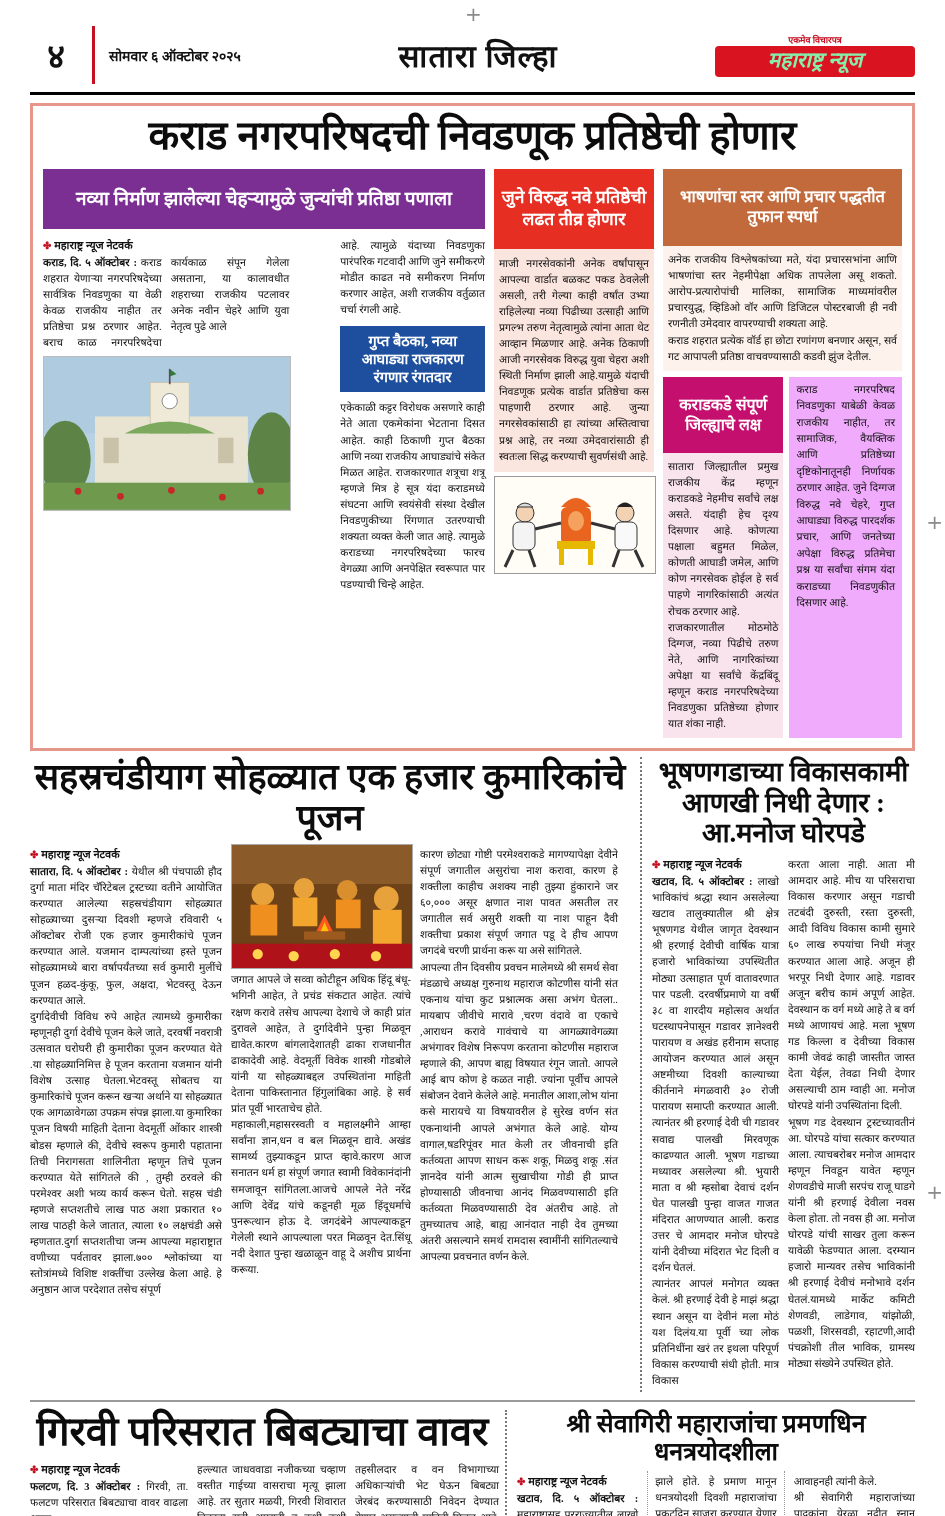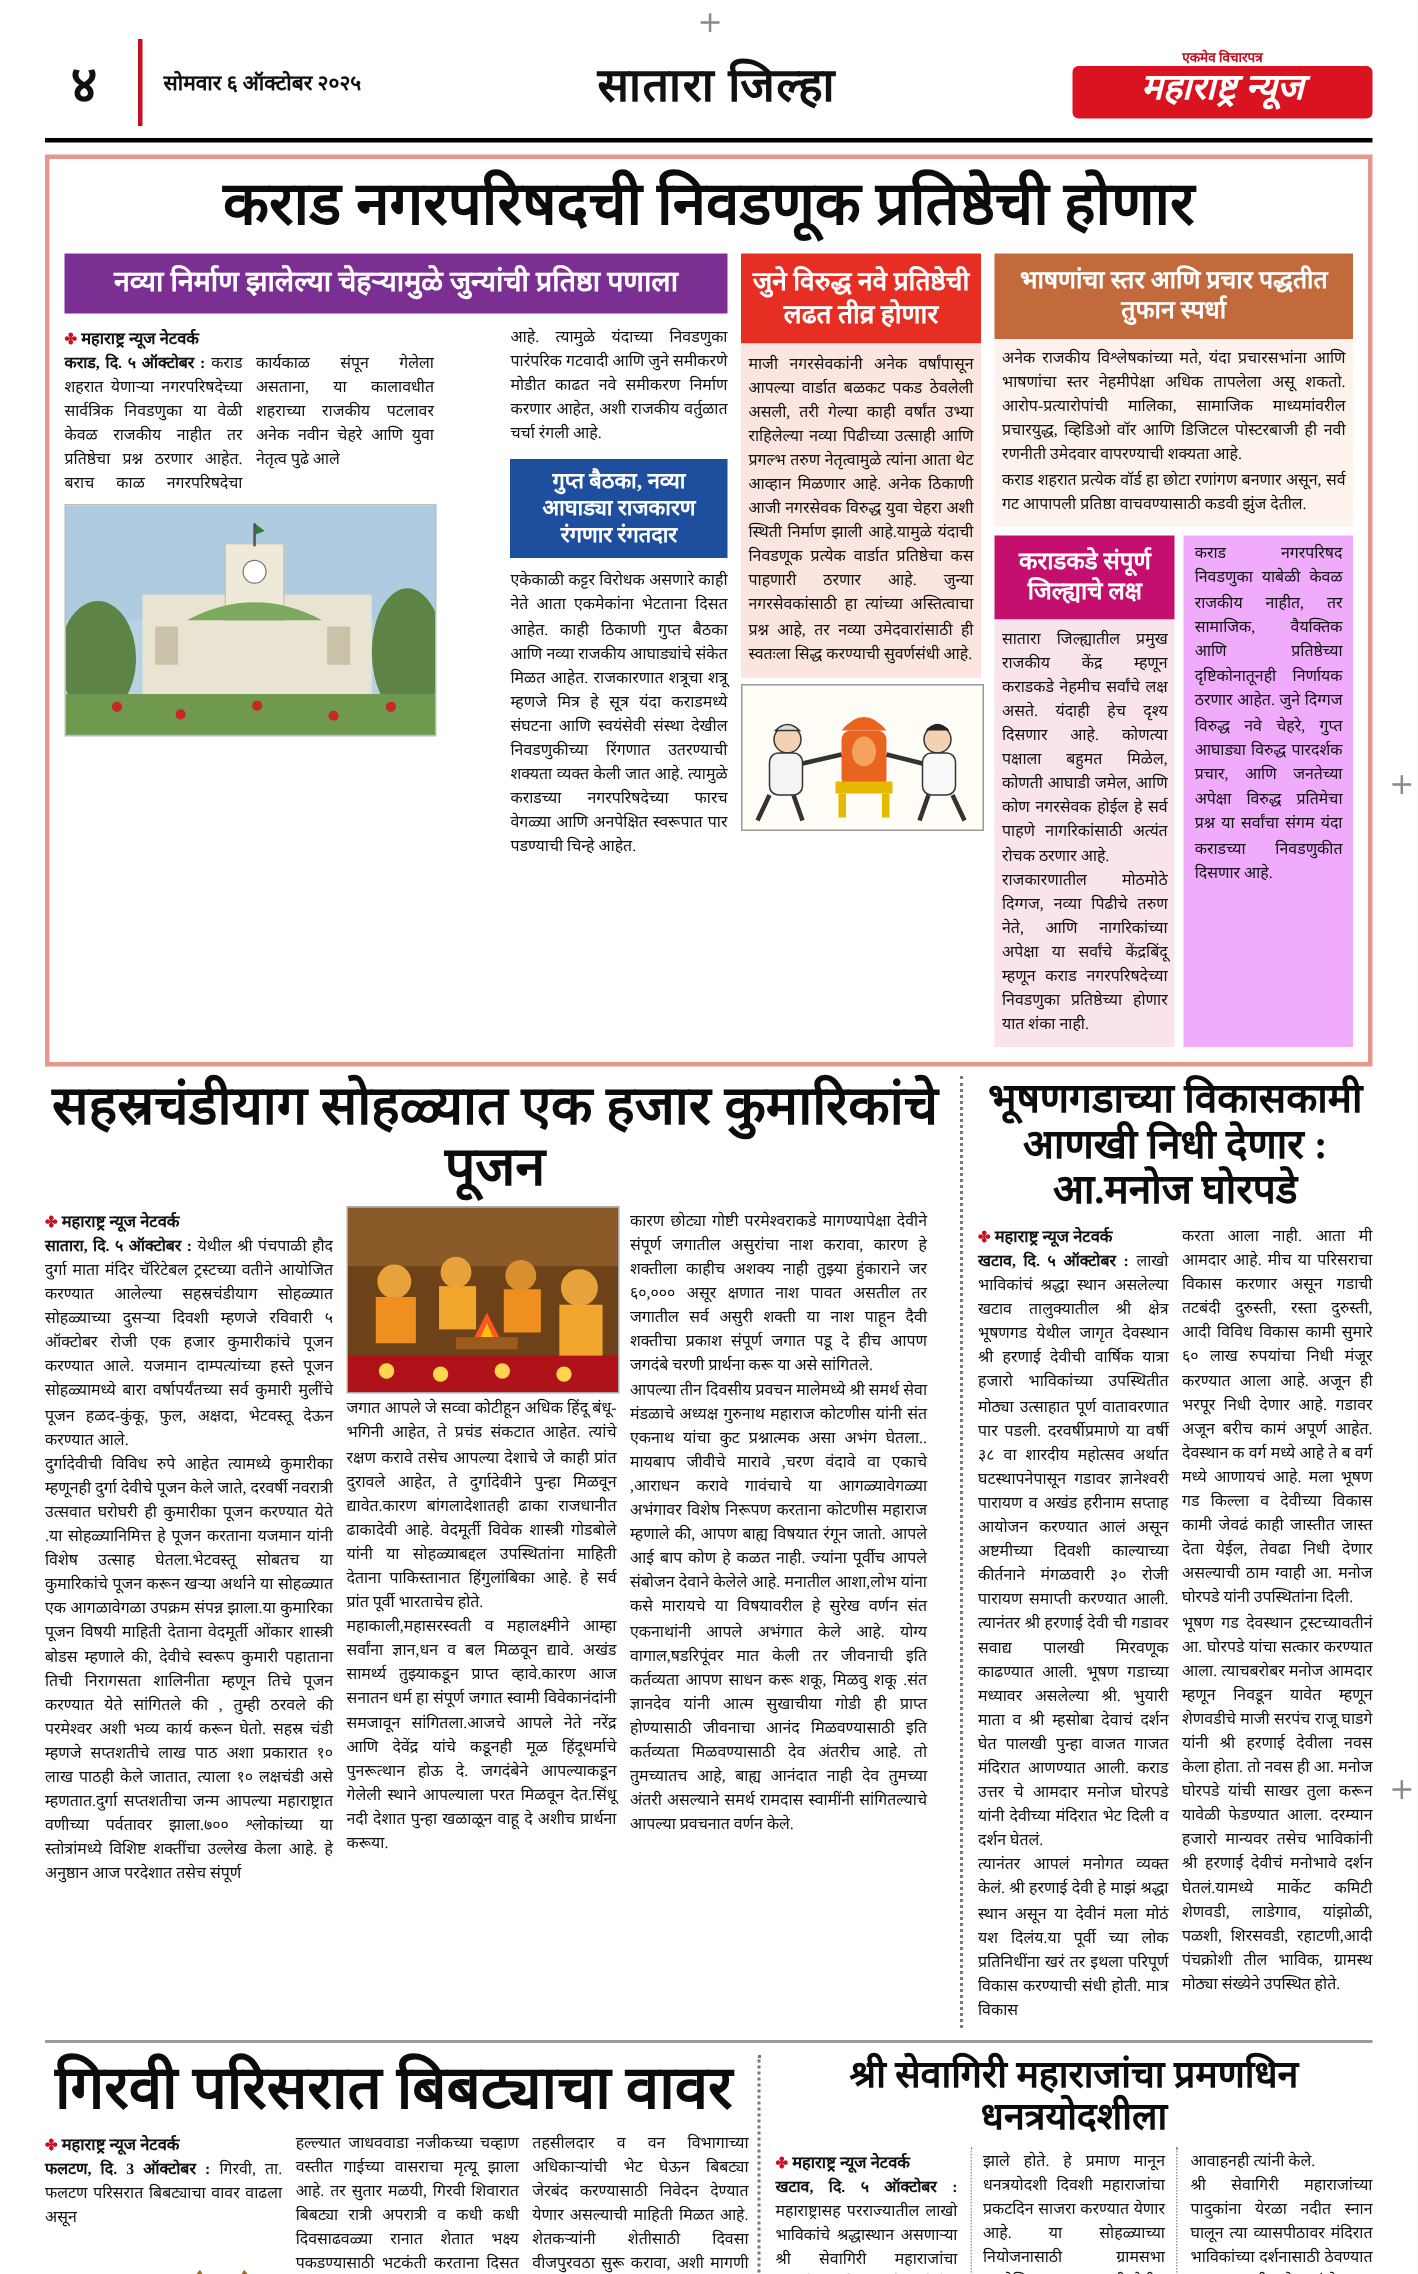--- a/index.html
+++ b/index.html
@@ -6,30 +6,30 @@
   .page{width:945px;min-height:1516px;margin:0 auto;background:#ffffff;position:relative;
         font-family:"Liberation Serif","DejaVu Serif",serif;color:#111;overflow:hidden;}
   
   .hdr{display:flex;align-items:center;padding:26px 30px 4px 30px;gap:10px;}
   .pagenum{font-size:34px;font-weight:bold;width:52px;text-align:center;}
   .hdr-rule{width:3px;height:58px;background:#c41020;}
   .hdr-date{font-size:14px;font-weight:bold;white-space:nowrap;padding-left:4px;}
   .hdr-section{flex:1;text-align:center;font-size:31px;font-weight:bold;letter-spacing:1px;}
   .masthead{width:200px;text-align:center;}
   .masthead .tag{color:#c41020;font-size:9px;font-weight:bold;}
-  .masthead .logo{background:#d91420;color:#ffffff;font-size:24px;font-weight:bold;
+  .masthead .logo{background:#d91420;color:#86efac;font-size:21px;font-weight:bold;
                   padding:3px 8px 6px 8px;border-radius:4px;line-height:1.05;font-style:italic;}
   .hr-black{border:0;border-top:3px solid #000;margin:4px 30px 8px 30px;}
   .hr-gray{border:0;border-top:2px solid #9a9a9a;margin:8px 30px;}
   
   .headline{font-weight:bold;text-align:center;line-height:1.12;color:#0c0c0c;}
   .byline{font-size:11px;font-weight:bold;margin:2px 0;}
   .orn{color:#c41020;font-size:10px;}
   .body-text{font-size:10.6px;line-height:1.52;text-align:justify;margin:3px 0;white-space:pre-line;}
-  .banner{color:#fff;font-weight:bold;text-align:center;padding:8px 6px;line-height:1.25;}
+  .banner{color:#fff;font-weight:bold;text-align:center;padding:18px 6px;line-height:1.25;}
   .purple{background:#7c2f93;font-size:19px;}
   .redbox{background:#e62e22;font-size:17.5px;}
   .orangebox{background:#c26a3c;font-size:16.5px;}
   .bluebox{background:#1d4f9e;font-size:14.5px;padding:6px 4px;}
   .magentabox{background:#c40f6e;font-size:16px;}
   .divv{border-left:2px dotted #777;}
   .photo{display:block;width:100%;height:auto;}
   
   .lead-wrap{margin:4px 30px;border:3px solid #e5978c;padding:8px 10px 10px 10px;}
   .lead-headline{font-size:40px;}

